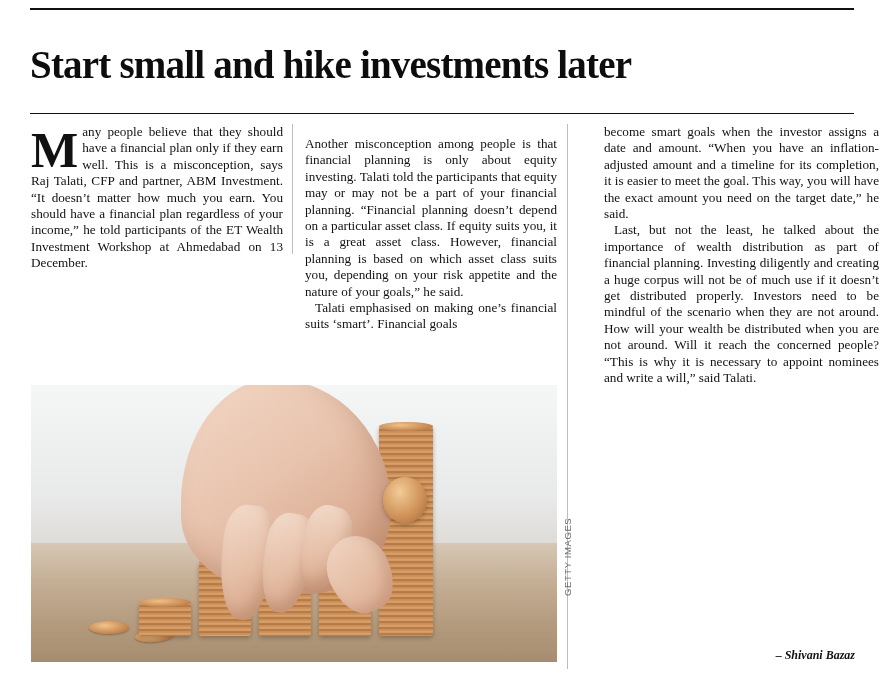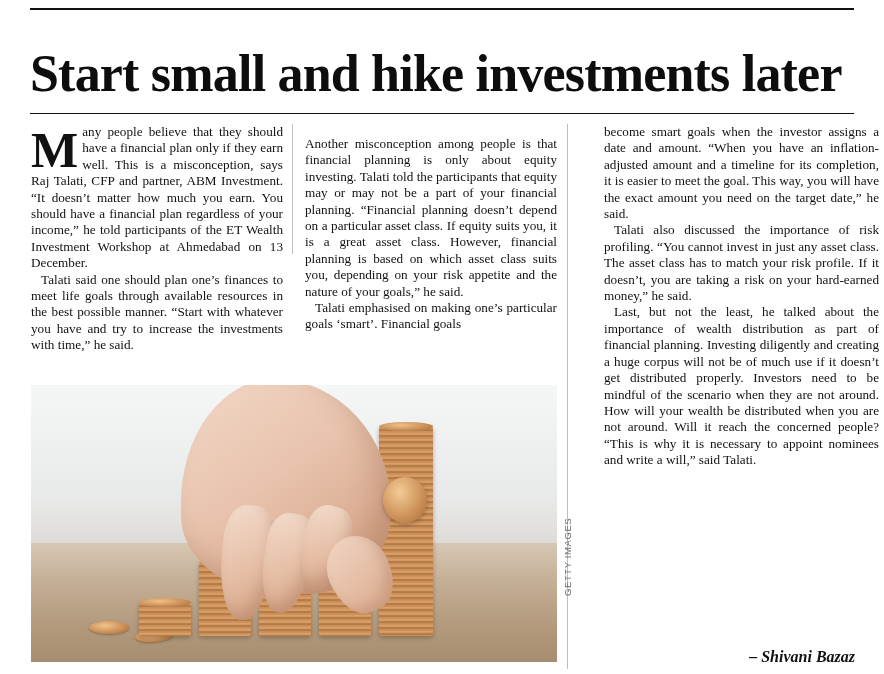--- a/index.html
+++ b/index.html
@@ -29,21 +29,21 @@
     height: 2px;
     background: #111111;
   }
   .headline {
     position: absolute;
     left: 30px;
     top: 14px;
     width: 830px;
     font-family: "Liberation Serif", serif;
     font-weight: bold;
-    font-size: 52px;
+    font-size: 39px;
     line-height: 50px;
     letter-spacing: -0.8px;
     color: #0d0d0d;
     white-space: nowrap;
   }
   .subhead {
     position: absolute;
     left: 31px;
     top: 76px;
     width: 830px;
@@ -208,21 +208,21 @@
   }
   .byline {
     position: absolute;
     left: 580px;
     top: 648px;
     width: 275px;
     text-align: right;
     font-family: "Liberation Serif", serif;
     font-style: italic;
     font-weight: bold;
-    font-size: 16px;
+    font-size: 12px;
     color: #111111;
   }
 </style>
 </head>
 <body>
 
 <div class="page">
 
   <div class="rule-top"></div>
 
@@ -231,31 +231,29 @@
 
   <div class="rule-under-sub"></div>
 
   <div class="col-sep" id="sep1"></div>
   <div class="col-sep" id="sep2"></div>
 
   <div class="col" id="col1">
     <p class="first">
       <span class="dropcap">M</span><span>any people believe that they should have a financial plan only if they earn well. This is a misconception, says Raj Talati, CFP and partner, ABM Investment. “It doesn’t matter how much you earn. You should have a financial plan regardless of your income,” he told participants of the ET Wealth Investment Workshop at Ahmedabad on 13 December.</span>
     </p>
-    <p><span>Talati said one should plan one’s finances to meet life goals through available resources in the best possible manner. “Start with whatever you have and try to increase the investments with time,” he said.</span></p>
   </div>
 
   <div class="col" id="col2">
     <p class="first"><span>Another misconception among people is that financial planning is only about equity investing. Talati told the participants that equity may or may not be a part of your financial planning. “Financial planning doesn’t depend on a particular asset class. If equity suits you, it is a great asset class. However, financial planning is based on which asset class suits you, depending on your risk appetite and the nature of your goals,” he said.</span></p>
-    <p><span>Talati emphasised on making one’s particular goals ‘smart’. Financial goals</span></p>
+    <p><span>Talati emphasised on making one’s financial suits ‘smart’. Financial goals</span></p>
   </div>
 
   <div class="col" id="col3">
     <p class="first"><span>become smart goals when the investor assigns a date and amount. “When you have an inflation-adjusted amount and a timeline for its completion, it is easier to meet the goal. This way, you will have the exact amount you need on the target date,” he said.</span></p>
-    <p><span>Talati also discussed the importance of risk profiling. “You cannot invest in just any asset class. The asset class has to match your risk profile. If it doesn’t, you are taking a risk on your hard-earned money,” he said.</span></p>
     <p><span>Last, but not the least, he talked about the importance of wealth distribution as part of financial planning. Investing diligently and creating a huge corpus will not be of much use if it doesn’t get distributed properly. Investors need to be mindful of the scenario when they are not around. How will your wealth be distributed when you are not around. Will it reach the concerned people? “This is why it is necessary to appoint nominees and write a will,” said Talati.</span></p>
   </div>
 
   <div class="photo">
     <div class="photo-bg"></div>
     <div class="photo-wall"></div>
     <div class="photo-table"></div>
 
     <div class="coin-loose cl1"></div>
     <div class="coin-loose cl2"></div>

